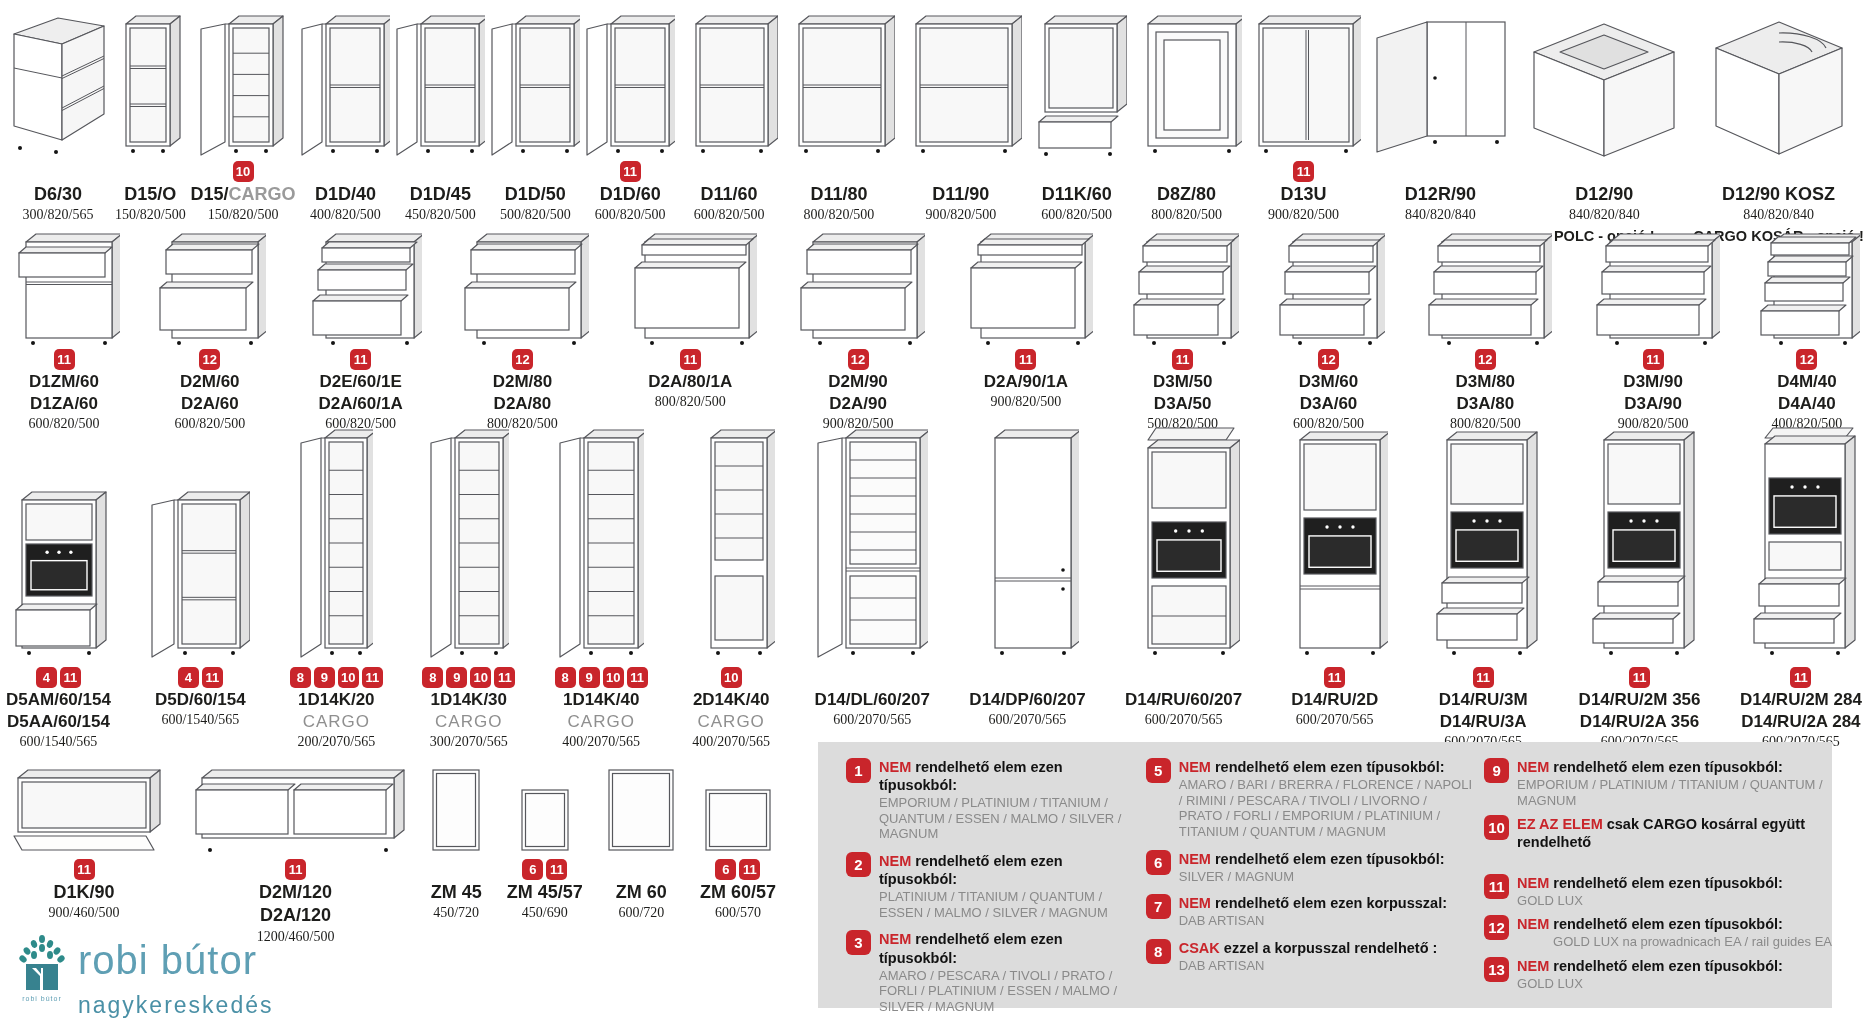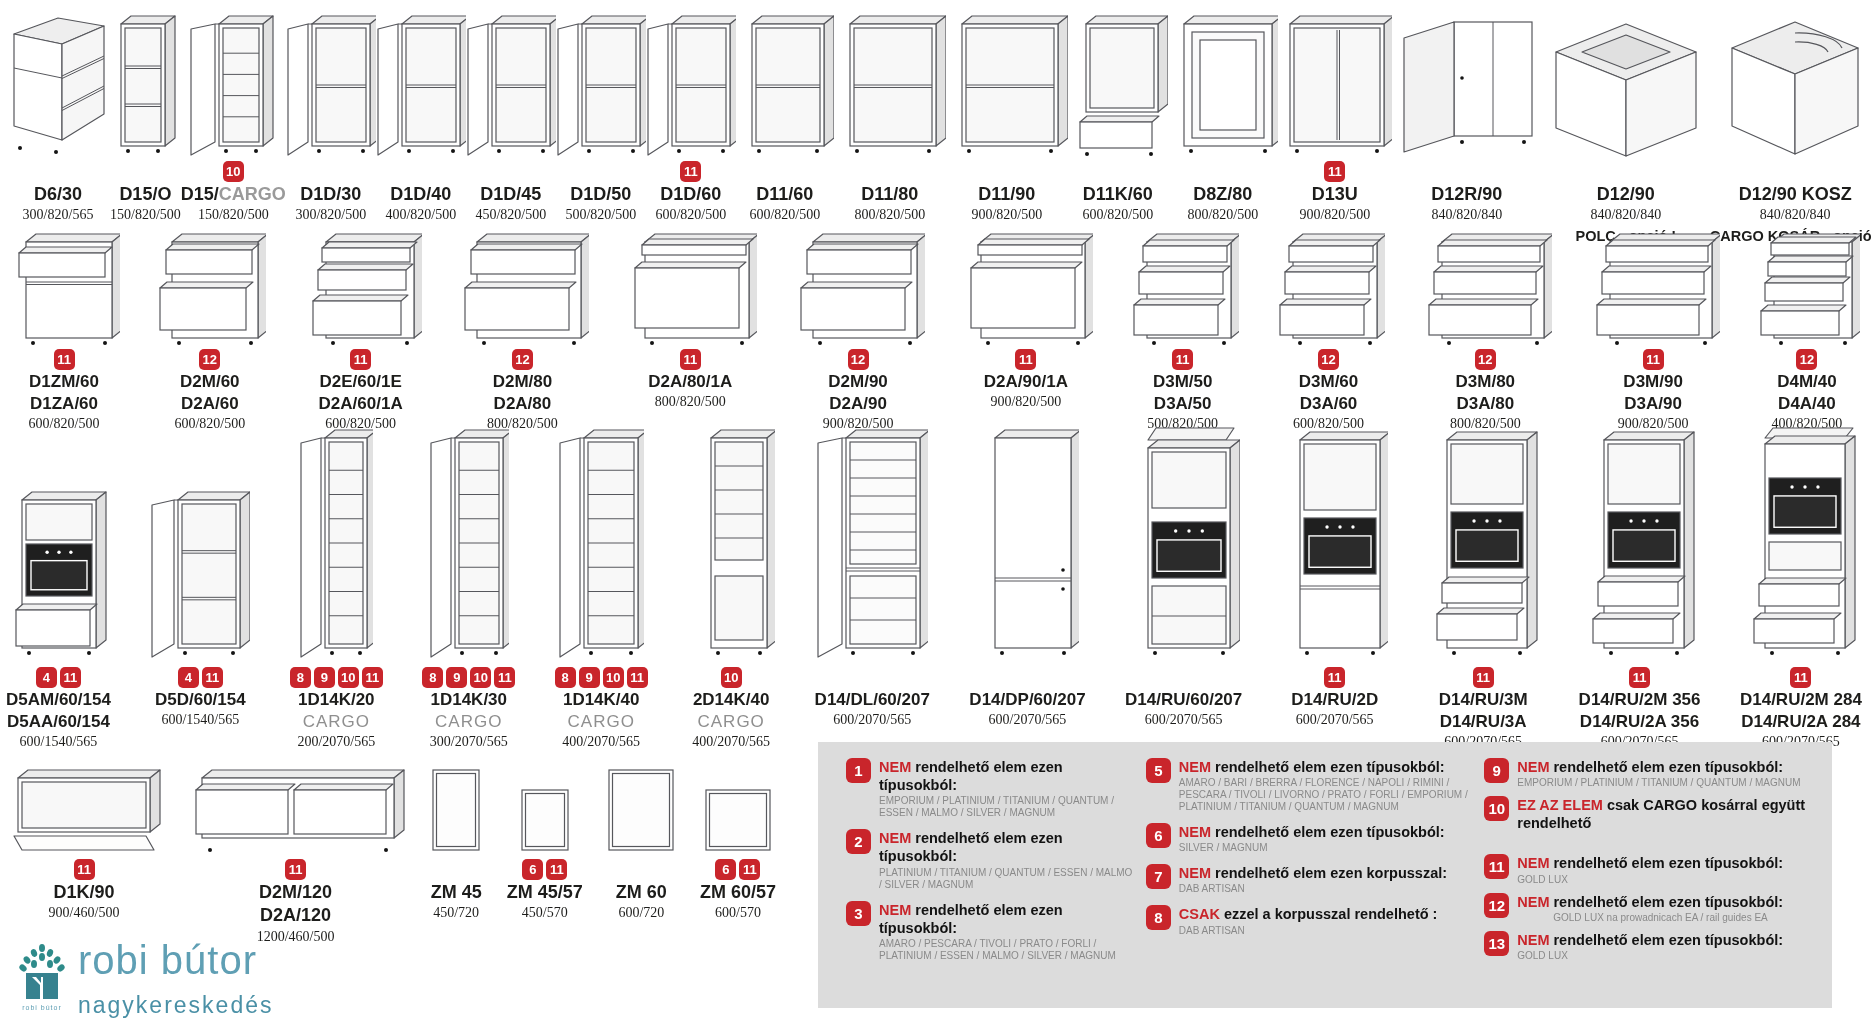--- a/index.html
+++ b/index.html
@@ -29,23 +29,23 @@
   .lg-col{display:flex;flex-direction:column;}
   .lg-col1{width:300px;} .lg-col2{width:340px;} .lg-col3{width:360px;}
   .lg-item{display:flex;gap:8px;margin-bottom:10px;align-items:flex-start;}
   .lg-col3 .lg-item{margin-bottom:7px;}
   .lg-col3 .lg-item:nth-child(2){margin-bottom:22px;}
   .lg-badge{min-width:25px;height:25px;padding:0 2px;box-sizing:border-box;border-radius:6px;
             background:var(--red,#c9252b);color:#fff;font-weight:700;font-size:15px;
             display:flex;align-items:center;justify-content:center;flex:0 0 auto;}
   .lg-head{font-size:14.5px;font-weight:700;color:#121212;line-height:1.25;}
   .lg-lead{color:var(--red,#c9252b);margin-right:4px;}
-  .lg-list{font-size:10px;color:#8a8a8a;line-height:1.2;margin-top:1px;}
+  .lg-list{font-size:13px;color:#8a8a8a;line-height:1.2;margin-top:1px;}
   .lg-list.nowrap{white-space:nowrap;margin-left:36px;}
-  .logo{position:absolute;left:16px;top:934px;display:flex;align-items:center;gap:10px;}
+  .logo{position:absolute;left:16px;top:934px;display:flex;align-items:flex-start;gap:10px;}
   .logo-icon{display:flex;flex-direction:column;align-items:center;}
   .logo-sub{font-size:7px;color:var(--teal,#5f9fb4);margin-top:1px;letter-spacing:1px;}
   .logo-t1{font-size:40px;color:var(--teal,#5f9fb4);line-height:1.0;letter-spacing:1px;margin-top:6px;}
   .logo-t2{font-size:23px;color:var(--teal2,#4a90a6);letter-spacing:2px;margin-top:12px;}
 </style>
 </head>
 <body>
 
 <div class="page" style="--red: #c9252b; --legendbg: #dcdcdc; --ink: #1d1d1b; --teal: #5f9fb4; --teal2: #4a90a6;">
   <div class="row r1" id="row0">
@@ -102,39 +102,20 @@
             <line x1="34" y1="108.8" x2="70" y2="108.8" stroke="#56575c" stroke-width="1"></line>
             <circle cx="37" cy="143" r="2" fill="#141414"></circle>
             <circle cx="67" cy="143" r="2" fill="#141414"></circle>
           </svg>
         </div>
         <div class="badges">
           <span class="badge">10</span>
         </div>
         <div class="nm">D15/<span class="gray2">CARGO</span></div>
         <div class="dims">150/820/500</div>
-      </div>
-      <div class="cell">
-        <div class="art">
-          <svg width="90" height="150" viewBox="0 0 90 150">
-            <polygon points="2,21 22,16 22,134 2,147" fill="#ffffff" stroke="#56575c" stroke-width="1.2" stroke-linejoin="round"></polygon>
-            <line x1="22" y1="16" x2="26" y2="16" stroke="#56575c" stroke-width="1"></line>
-            <polygon points="26,16 36,8 94,8 84,16" fill="#ececec" stroke="#56575c" stroke-width="1.2" stroke-linejoin="round"></polygon>
-            <polygon points="84,16 94,8 94,130 84,138" fill="#e1e1e1" stroke="#56575c" stroke-width="1.2" stroke-linejoin="round"></polygon>
-            <rect x="26" y="16" width="58" height="122" fill="#ffffff" stroke="#56575c" stroke-width="1.2"></rect>
-            <rect x="30" y="20" width="50" height="114" fill="#f8f8f8" stroke="#56575c" stroke-width="1.2"></rect>
-            <line x1="30" y1="77" x2="80" y2="77" stroke="#56575c" stroke-width="1"></line>
-            <line x1="30" y1="79.5" x2="80" y2="79.5" stroke="#56575c" stroke-width="1"></line>
-            <circle cx="33" cy="143" r="2" fill="#141414"></circle>
-            <circle cx="77" cy="143" r="2" fill="#141414"></circle>
-          </svg>
-        </div>
-        <div class="badges"></div>
-        <div class="nm">D1D/30</div>
-        <div class="dims">300/820/500</div>
       </div>
       <div class="cell">
         <div class="art">
           <svg width="90" height="150" viewBox="0 0 90 150">
             <polygon points="2,21 22,16 22,134 2,147" fill="#ffffff" stroke="#56575c" stroke-width="1.2" stroke-linejoin="round"></polygon>
             <line x1="22" y1="16" x2="26" y2="16" stroke="#56575c" stroke-width="1"></line>
             <polygon points="26,16 36,8 94,8 84,16" fill="#ececec" stroke="#56575c" stroke-width="1.2" stroke-linejoin="round"></polygon>
             <polygon points="84,16 94,8 94,130 84,138" fill="#e1e1e1" stroke="#56575c" stroke-width="1.2" stroke-linejoin="round"></polygon>
             <rect x="26" y="16" width="58" height="122" fill="#ffffff" stroke="#56575c" stroke-width="1.2"></rect>
             <rect x="30" y="20" width="50" height="114" fill="#f8f8f8" stroke="#56575c" stroke-width="1.2"></rect>
@@ -1015,21 +996,21 @@
           <svg width="58" height="92" viewBox="0 0 58 92">
             <rect x="6" y="26" width="46" height="60" fill="#ffffff" stroke="#56575c" stroke-width="1.2"></rect>
             <rect x="9.5" y="29.5" width="39" height="53" fill="#fdfdfd" stroke="#56575c" stroke-width="1.2"></rect>
           </svg>
         </div>
         <div class="badges">
           <span class="badge">6</span>
           <span class="badge">11</span>
         </div>
         <div class="nm">ZM 45/57</div>
-        <div class="dims">450/570</div>
+        <div class="dims">450/690</div>
       </div>
       <div class="cell">
         <div class="art">
           <svg width="74" height="92" viewBox="0 0 74 92">
             <rect x="5" y="6" width="64" height="80" fill="#ffffff" stroke="#56575c" stroke-width="1.2"></rect>
             <rect x="8.5" y="9.5" width="57" height="73" fill="#fdfdfd" stroke="#56575c" stroke-width="1.2"></rect>
           </svg>
         </div>
         <div class="badges"></div>
         <div class="nm">ZM 60</div>

